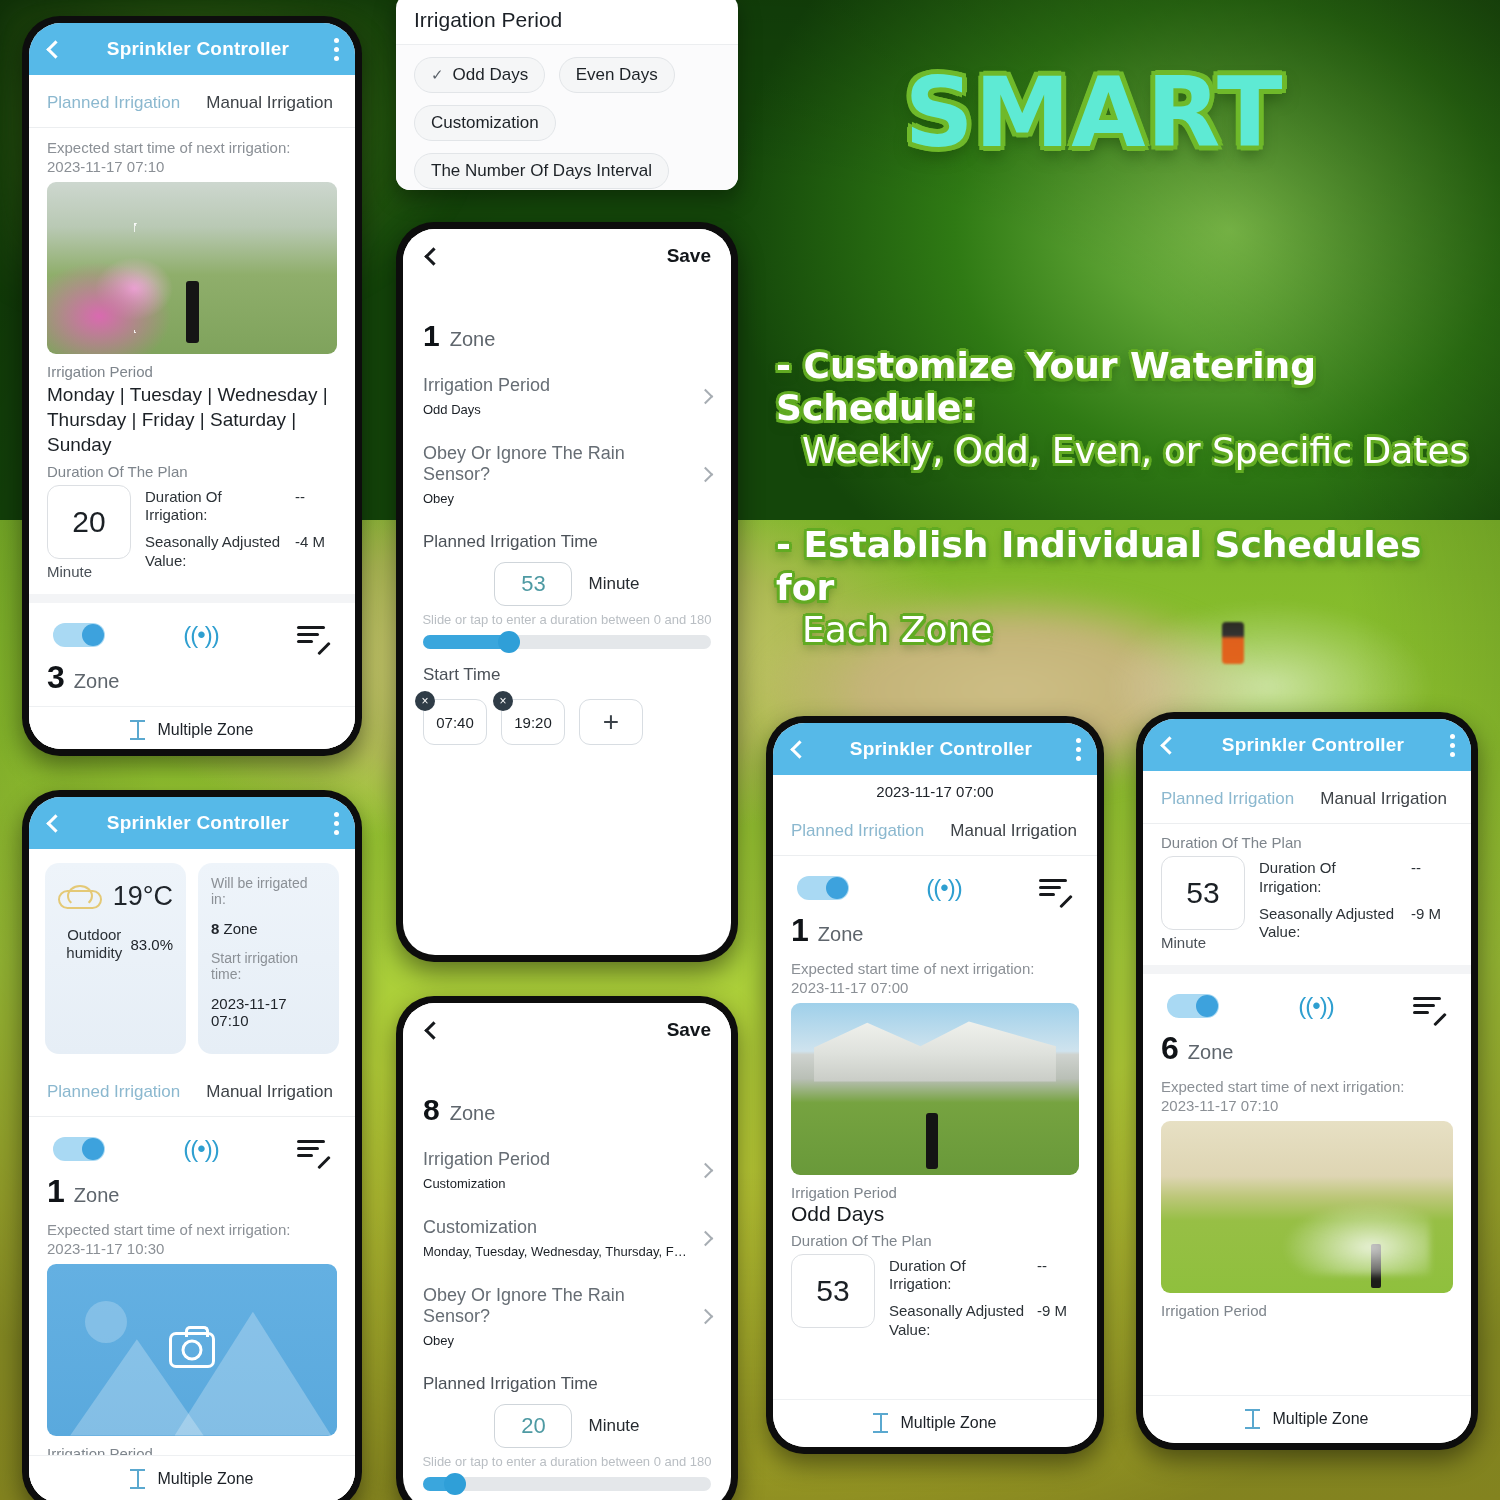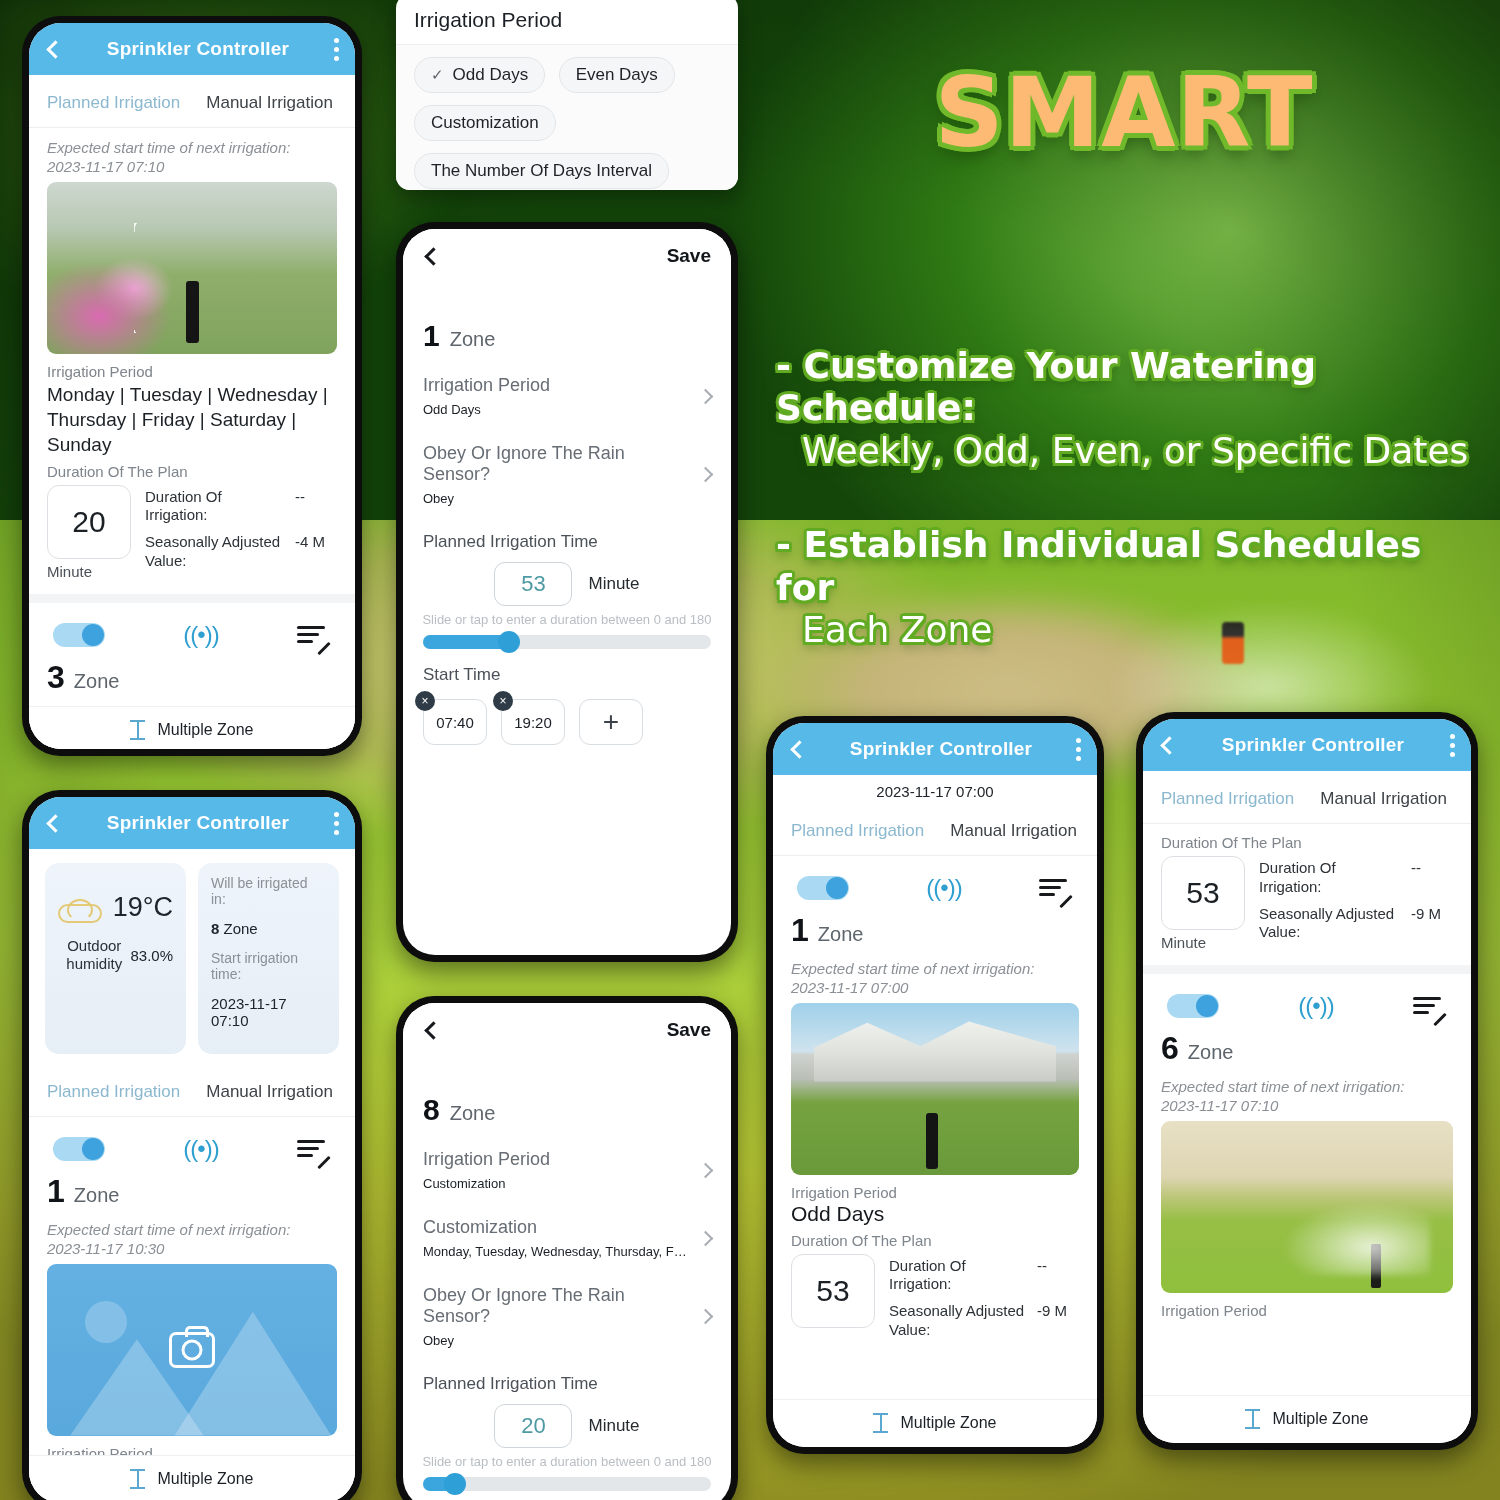--- a/index.html
+++ b/index.html
@@ -47,28 +47,28 @@
     filter: blur(14px);
   }
   .bg-vig {
     position: absolute; inset: 0;
     background: radial-gradient(ellipse 1100px 900px at 50% 45%, rgba(0,0,0,0) 55%, rgba(0,0,0,.35) 100%);
   }
 
   
   .promo { position: absolute; z-index: 6; }
   .headline {
-    left: 764px; top: 66px; width: 720px;
+    left: 734px; top: 66px; width: 720px;
     text-align: center;
     font-family: "DejaVu Sans", sans-serif;
     font-weight: 700;
     font-size: 96px;
     line-height: .98;
     letter-spacing: 1px;
-    color: #fdba74;
+    color: #5eead4;
     text-shadow:
       0 0 0 #6fb92a,
       -4px -4px 0 #6fb92a, 4px -4px 0 #6fb92a, -4px 4px 0 #6fb92a, 4px 4px 0 #6fb92a,
       0 -5px 0 #6fb92a, 0 5px 0 #6fb92a, -5px 0 0 #6fb92a, 5px 0 0 #6fb92a,
       0 9px 16px rgba(20,60,5,.55);
   }
   .headline .l2 { display: block; font-size: 102px; }
 
   .bullets { left: 776px; top: 345px; width: 710px; }
   .bullet {
@@ -136,21 +136,21 @@
     font-size: 17px;
     color: #3e4348;
     white-space: nowrap;
   }
   .tabs .t.active { color: #8bb8cf; }
   .tabs .t.clip { overflow: hidden; }
 
   
   .body { background: #f3f4f6; }
   .card { background: #fff; padding: 10px 18px 14px; }
-  .muted { color: #8b9096; font-size: 15px; font-style: italic; }
+  .muted { color: #8b9096; font-size: 15px; }
   .lbl-sm { color: #7e858c; font-size: 15px; }
   .hero {
     width: 100%; height: 172px; border-radius: 9px; overflow: hidden;
     margin: 7px 0 9px;
     position: relative;
   }
   .hero.flowers {
     background:
       radial-gradient(ellipse 120px 90px at 18% 78%, #d96ab0 0%, rgba(217,106,176,0) 60%),
       radial-gradient(ellipse 60px 48px at 30% 62%, #f0b6de 0%, rgba(240,182,222,0) 65%),
@@ -251,21 +251,21 @@
   }
   .multi-ico { width: 15px; height: 20px; position: relative; }
   .multi-ico::before, .multi-ico::after { content:""; position:absolute; left:0; width:15px; height:2px; background:#5aa8cf; }
   .multi-ico::before { top:0; } .multi-ico::after { bottom:0; }
   .multi-ico i { position:absolute; left:7px; top:2px; width:2px; height:16px; background:#5aa8cf; }
   .multi-lbl { font-size: 16px; color: #1b2026; }
 
   
   .weather-wrap { display: flex; gap: 12px; padding: 14px 16px 10px; background: #fff; }
   .wcard { flex: 1; border-radius: 14px; padding: 12px 13px; background: linear-gradient(180deg,#eef4fa 0%, #e6eef6 100%); }
-  .wrow1 { display: flex; align-items: flex-end; justify-content: space-between; margin: 17px 0 14px; }
+  .wrow1 { display: flex; align-items: center; justify-content: space-between; margin: 6px 0 14px; }
   .cloud { width: 40px; height: 24px; position: relative; }
   .cloud::before { content:""; position:absolute; left:0; bottom:0; width:40px; height:15px; border:2.5px solid #e4c976; border-radius:10px; }
   .cloud::after { content:""; position:absolute; left:9px; top:0; width:22px; height:18px; border:2.5px solid #e4c976; border-radius:50%; border-bottom-color:transparent; }
   .temp { font-size: 27px; color: #20252b; }
   .wrow2 { display: flex; align-items: center; justify-content: space-between; }
   .wlabel { font-size: 15px; color: #2b3137; line-height: 1.2; text-align: center; }
   .wval { font-size: 15px; color: #20252b; }
   .wtitle { font-size: 14px; color: #8b9096; }
   .wline { font-size: 15px; color: #20252b; margin: 13px 0; }
   .wline b { font-weight: 700; }

